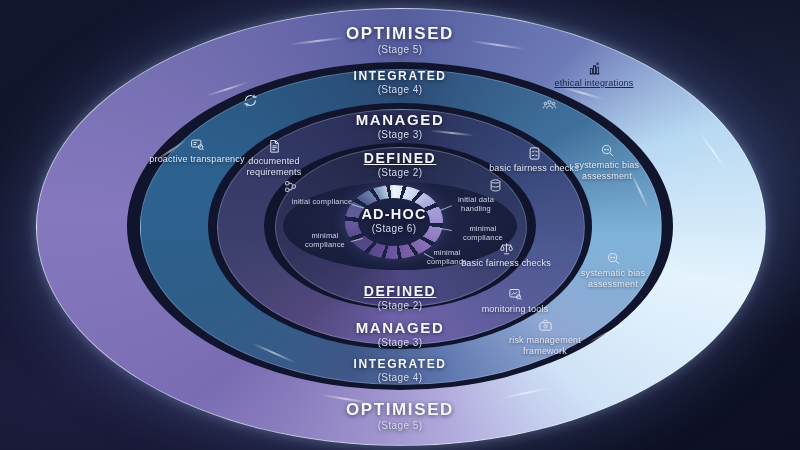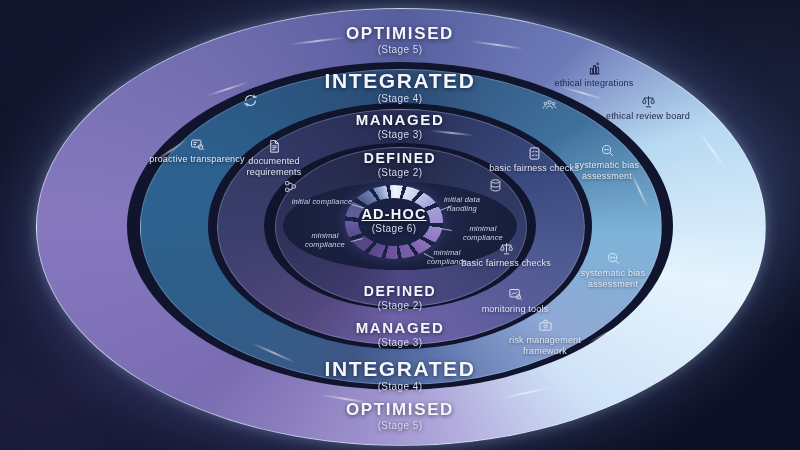--- a/index.html
+++ b/index.html
@@ -44,31 +44,31 @@
           #eef5fc 0deg,#cdd9f0 32deg,#a9a9dc 62deg,#9d8ed0 92deg,#8a72ba 122deg,
           #7a5ea8 152deg,#6d55a0 182deg,#5c4a8e 212deg,#514782 242deg,#6a5ca2 272deg,
           #4d5b8a 302deg,#7f97c0 332deg,#eef5fc 360deg);
       box-shadow:0 0 14px rgba(90,90,170,.4);}
   .hole{position:absolute;left:13px;top:13px;width:72px;height:48px;border-radius:50%;background:#1b2142;}
   
   .slabel{position:absolute;left:400px;transform:translateX(-50%);text-align:center;color:#f4f6fb;
       text-shadow:0 1px 4px rgba(5,8,24,.65);white-space:nowrap;line-height:1.05;}
   .sname{font-weight:800;letter-spacing:1.6px;}
   .sstage{font-weight:400;font-size:10px;letter-spacing:.4px;color:#d5dbee;margin-top:2px;}
-  .sz5 .sname{font-size:17px;} .sz4 .sname{font-size:21px;} .sz3 .sname{font-size:15px;}
-  .sz2 .sname{font-size:14px;} .sz1 .sname{font-size:14.5px;letter-spacing:1.2px;text-decoration:underline;}
+  .sz5 .sname{font-size:17px;} .sz4 .sname{font-size:12px;} .sz3 .sname{font-size:15px;}
+  .sz2 .sname{font-size:14px;text-decoration:underline;} .sz1 .sname{font-size:14.5px;letter-spacing:1.2px;}
   
   .clabel{position:absolute;transform:translate(-50%,0);text-align:center;font-size:7.5px;
-      color:#cdd4e6;line-height:1.25;letter-spacing:.2px;font-style:italic;}
+      color:#cdd4e6;line-height:1.25;letter-spacing:.2px;}
   
   .feature{position:absolute;transform:translateX(-50%);display:flex;flex-direction:column;
       align-items:center;gap:2px;text-align:center;color:#e2e7f4;}
   .feature .ftext{font-size:9px;line-height:1.22;letter-spacing:.2px;text-shadow:0 1px 3px rgba(5,8,24,.5);}
   .feature .fi{color:#e2e8f6;opacity:.95;}
-  .feature.dark{color:#1d2547;}
+  .feature.dark{color:#1d2547;text-decoration:underline;}
   .feature.dark .fi{color:#1d2547;}
   .feature.dark .ftext{text-shadow:none;font-weight:500;}
   .loneicon{position:absolute;color:#cdd4e8;}
   
   .streak{position:absolute;height:1.5px;border-radius:2px;
       background:linear-gradient(90deg,transparent,rgba(255,255,255,.55),transparent);}
   .leader{position:absolute;height:1px;background:rgba(205,212,230,.75);transform-origin:left center;}
   svg{display:block;}
 </style>
 </head>
@@ -136,21 +136,21 @@
     <div class="sname">INTEGRATED</div>
     <div class="sstage">(Stage 4)</div>
   </div>
   <div class="slabel sz5" style="top:401px">
     <div class="sname">OPTIMISED</div>
     <div class="sstage">(Stage 5)</div>
   </div>
 
   <div class="clabel" style="left:322px;top:197px;width:62px">initial compliance</div>
   <div class="clabel" style="left:325px;top:231px;width:62px">minimal compliance</div>
-  <div class="clabel" style="left:462px;top:195px;width:66px">initial data handling</div>
+  <div class="clabel" style="left:476px;top:195px;width:66px">initial data handling</div>
   <div class="clabel" style="left:483px;top:224px;width:64px">minimal compliance</div>
   <div class="clabel" style="left:447px;top:248px;width:64px">minimal compliance</div>
 
   <div class="leader" style="left:352px;top:204px;width:12px;transform:rotate(17deg)"></div>
   <div class="leader" style="left:351px;top:241px;width:12px;transform:rotate(-14deg)"></div>
   <div class="leader" style="left:440px;top:210px;width:13px;transform:rotate(-22deg)"></div>
   <div class="leader" style="left:440px;top:228px;width:12px;transform:rotate(10deg)"></div>
   <div class="leader" style="left:424px;top:253px;width:11px;transform:rotate(28deg)"></div>
 
   <span class="loneicon" style="left:284px;top:180px">
@@ -251,43 +251,31 @@
           <line x1="4" y1="20.5" x2="20" y2="20.5"></line>
           <rect x="5.5" y="12" width="3.2" height="8.5"></rect>
           <rect x="10.4" y="7.5" width="3.2" height="13"></rect>
           <rect x="15.3" y="10" width="3.2" height="10.5"></rect>
           <circle cx="17" cy="4.5" r="1.6"></circle>
         </svg>
       </span>
     <div class="ftext">ethical integrations</div>
   </div>
 
-  <div class="feature dark" style="left:648px;top:94px;width:96px">
+
+  <div class="feature" style="left:506px;top:241px;width:96px">
     <span>
         <svg class="fi" width="15" height="15" viewBox="0 0 24 24" fill="none" stroke="currentColor" stroke-width="1.5">
           <line x1="12" y1="3.5" x2="12" y2="18"></line>
           <line x1="4.5" y1="6.5" x2="19.5" y2="6.5"></line>
           <path d="M2.6 12.6 5.3 7.2l2.7 5.4a2.7 2.7 0 0 1-5.4 0z"></path>
           <path d="M16 12.6l2.7-5.4 2.7 5.4a2.7 2.7 0 0 1-5.4 0z"></path>
           <line x1="8" y1="20.5" x2="16" y2="20.5"></line>
         </svg>
       </span>
-    <div class="ftext">ethical review board</div>
-  </div>
-
-  <div class="feature" style="left:506px;top:241px;width:96px">
-    <span>
-        <svg class="fi" width="15" height="15" viewBox="0 0 24 24" fill="none" stroke="currentColor" stroke-width="1.5">
-          <line x1="12" y1="3.5" x2="12" y2="18"></line>
-          <line x1="4.5" y1="6.5" x2="19.5" y2="6.5"></line>
-          <path d="M2.6 12.6 5.3 7.2l2.7 5.4a2.7 2.7 0 0 1-5.4 0z"></path>
-          <path d="M16 12.6l2.7-5.4 2.7 5.4a2.7 2.7 0 0 1-5.4 0z"></path>
-          <line x1="8" y1="20.5" x2="16" y2="20.5"></line>
-        </svg>
-      </span>
     <div class="ftext">basic fairness checks</div>
   </div>
 
   <div class="feature" style="left:613px;top:251px;width:80px">
     <span>
         <svg class="fi" width="15" height="15" viewBox="0 0 24 24" fill="none" stroke="currentColor" stroke-width="1.6">
           <circle cx="10.5" cy="10.5" r="6.5"></circle>
           <line x1="15.3" y1="15.3" x2="20.5" y2="20.5"></line>
           <circle cx="8.3" cy="10.5" r="0.9" fill="currentColor"></circle>
           <circle cx="12.7" cy="10.5" r="0.9" fill="currentColor"></circle>

